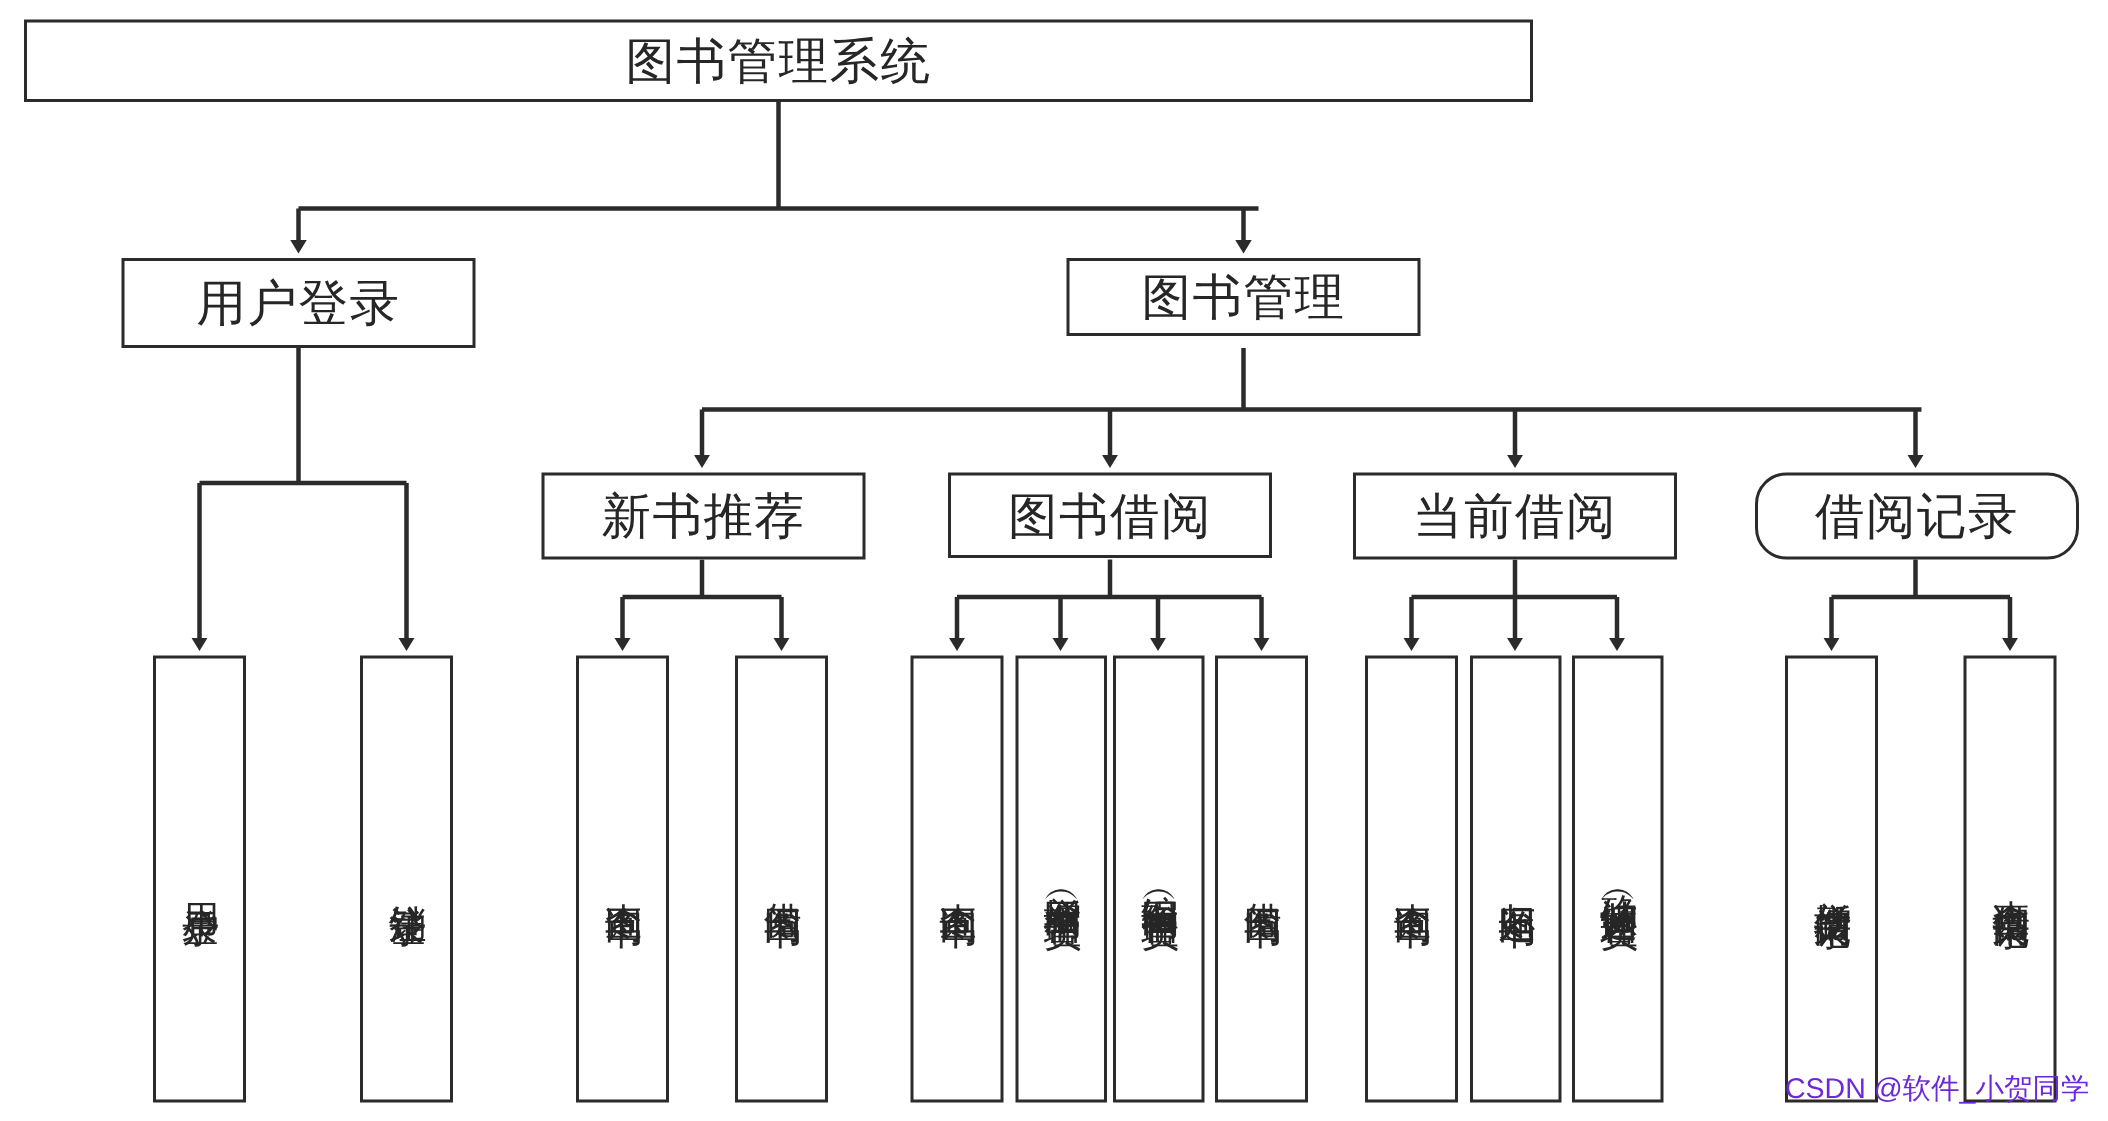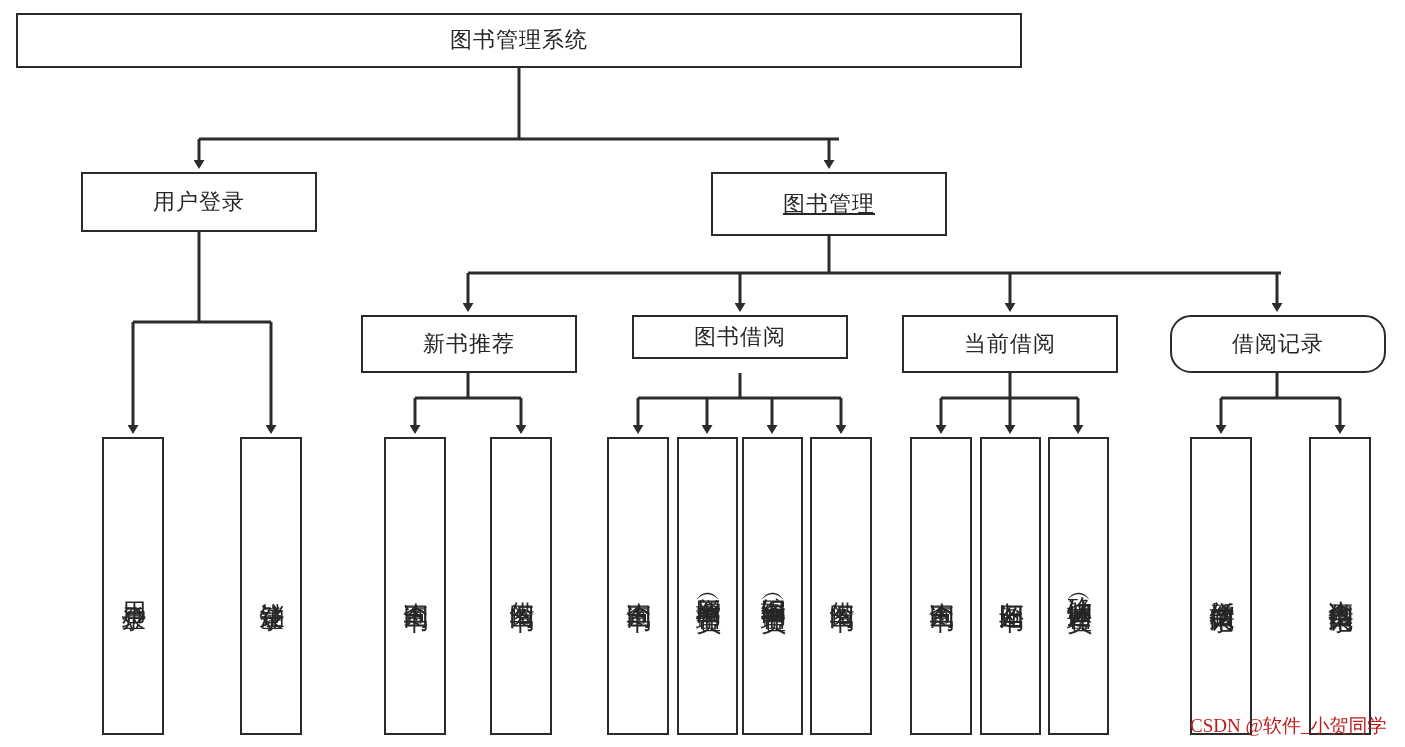--- a/index.html
+++ b/index.html
@@ -31,45 +31,45 @@
     box-sizing: border-box;
     border: 2.5px solid #2b2b2b;
     background: #ffffff;
     display: flex;
     align-items: center;
     justify-content: center;
     color: #262626;
     z-index: 2;
   }
   .node.horiz {
-    font-size: 22px;
+    font-size: 33px;
     letter-spacing: 1px;
     line-height: 1.2;
   }
   .node.vert {
     writing-mode: vertical-rl;
     text-orientation: upright;
     font-size: 25px;
     line-height: 1.15;
     letter-spacing: 2px;
     padding: 6px 0;
   }
   .node.vert .vtext {
     writing-mode: vertical-rl;
     text-orientation: upright;
     display: block;
     white-space: nowrap;
   }
   .watermark {
     position: absolute;
     font-size: 19px;
-    color: #b91c1c;
+    color: #6d28d9;
     white-space: nowrap;
     z-index: 3;
-    font-family: Liberation Serif, serif;
+    font-family: Liberation Sans, sans-serif;
   }
 </style>
 </head>
 <body>
 
 <div id="canvas">
 
   <svg id="edges" viewBox="0 0 1405 747" xmlns="http://www.w3.org/2000/svg">
     <defs>
       <marker id="arrow" markerWidth="9" markerHeight="11" refX="1" refY="5.5" orient="auto" markerUnits="userSpaceOnUse">
@@ -120,28 +120,28 @@
     </g>
   </svg>
 
   <div class="node horiz" style="left:16px; top:13px; width:1006px; height:55px;">
     <span>图书管理系统</span>
   </div>
 
   <div class="node horiz" style="left:81px; top:172px; width:236px; height:60px;">
     <span>用户登录</span>
   </div>
-  <div class="node horiz" style="left:711px; top:172px; width:236px; height:64px;text-decoration:underline;">
+  <div class="node horiz" style="left:711px; top:172px; width:236px; height:52px;">
     <span>图书管理</span>
   </div>
 
   <div class="node horiz" style="left:361px; top:315px; width:216px; height:58px;">
     <span>新书推荐</span>
   </div>
-  <div class="node horiz" style="left:632px; top:315px; width:216px; height:44px;">
+  <div class="node horiz" style="left:632px; top:315px; width:216px; height:57px;">
     <span>图书借阅</span>
   </div>
   <div class="node horiz" style="left:902px; top:315px; width:216px; height:58px;text-align:center;">
     <span>当前借阅</span>
   </div>
   <div class="node horiz" style="left:1170px; top:315px; width:216px; height:58px;border-radius:21px;">
     <span>借阅记录</span>
   </div>
 
   <div class="node vert" style="left:102px; top:437px; width:62px; height:298px;">

